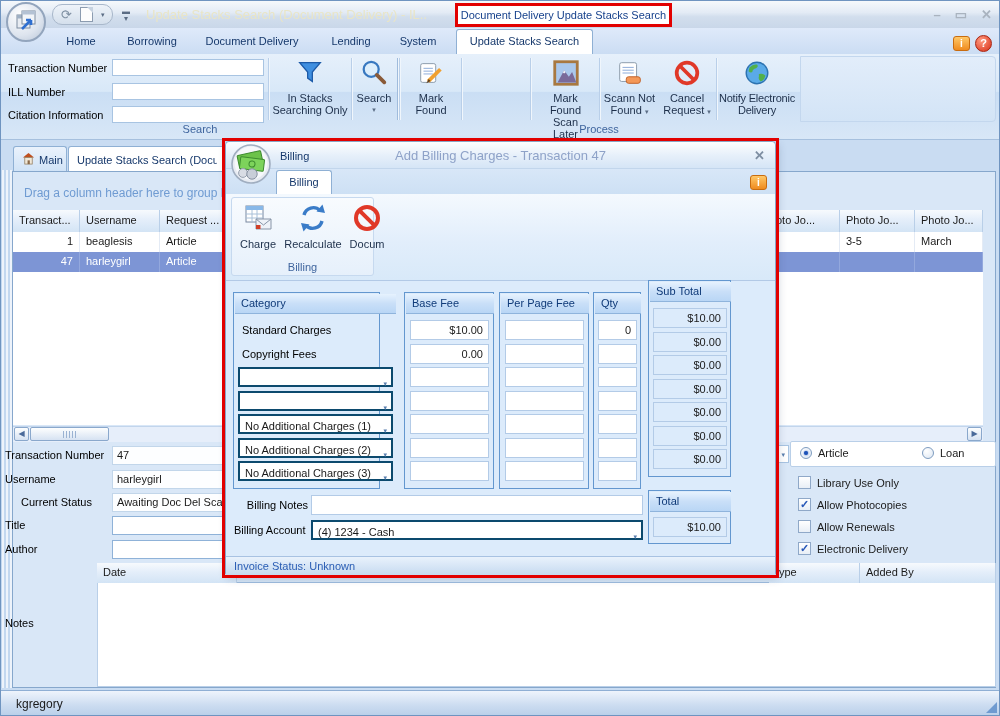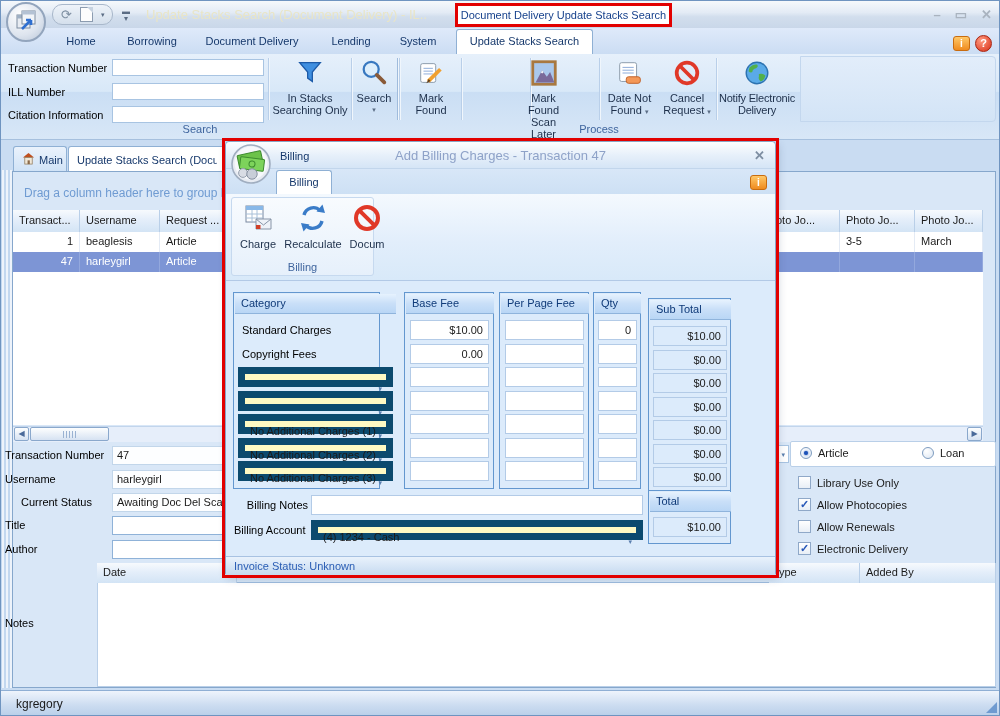--- a/index.html
+++ b/index.html
@@ -116,21 +116,21 @@
     background:linear-gradient(180deg,#f4f9fe,#e2eefb 55%,#d8e9f9);border-bottom:1px solid #b2c9e6}
   .dgroup{position:absolute;left:5px;top:3px;width:143px;height:79px;border:1px solid #c6d9ef;border-radius:3px;
     background:linear-gradient(180deg,#f8fbfe,#e6f0fb)}
   .dbtn{position:absolute;top:2px;height:60px;text-align:center;color:#1d2f4a;line-height:12px}
   .dbtn .ric{height:38px;display:flex;align-items:center;justify-content:center}
   .dgrplbl{position:absolute;left:0;bottom:2px;width:100%;text-align:center;color:#3f659e}
   .colbox{position:absolute;border:1px solid #6397cf;background:#dcebfb}
   .colhdr{position:absolute;left:1px;top:1px;height:20px;line-height:19px;padding-left:6px;color:#0f3a78;
     background:linear-gradient(180deg,#e6f2fe,#c9dff8 50%,#b9d6f5);border-bottom:1px solid #8fb4dc}
   .cell-lbl{position:absolute;left:8px;height:20px;line-height:20px;color:#000}
-  .dd{position:absolute;background:#fef9c3;border:7px solid #0c4a6e;height:20px;line-height:18px}
+  .dd{position:absolute;background:#ffffff;border:2px solid #0c4a6e;height:20px;line-height:18px}
   .dd .tx{position:absolute;left:5px;top:1px;white-space:nowrap}
   .dd .ar{position:absolute;right:4px;top:6px;font-size:7px;color:#5a7fae}
   .in{position:absolute;background:#fff;border:1px solid #b3cbe7;height:20px;line-height:18px;
     text-align:right;padding-right:5px}
   .ro{position:absolute;background:#dcebfb;border:1px solid #b3cbe7;height:20px;line-height:18px;
     text-align:right;padding-right:5px}
   .dstatus{position:absolute;left:0;top:414px;width:549px;height:19px;
     background:linear-gradient(180deg,#e9f2fc,#c6daf0);border-top:1px solid #a8c2e2;
     color:#2a5db4;line-height:18px;padding-left:8px}
   
@@ -228,21 +228,21 @@
             <line x1="8" y1="14" x2="18" y2="14" stroke="#88a8d8"></line>
             <line x1="8" y1="17" x2="18" y2="17" stroke="#88a8d8"></line>
             <line x1="13" y1="25" x2="26" y2="12" stroke="#f0a030" stroke-width="4"></line>
             <path d="M11 27 l2.5-4.5 2 2z" fill="#604020"></path>
           </svg></span>
       </div>
     <div>Mark Found</div>
   </div>
   <div class="vsep" style="left:461px"></div>
   <div class="vsep" style="left:530px"></div>
-  <div class="rbtn" style="left:519px;width:49px">
+  <div class="rbtn" style="left:541px;width:49px">
     <div class="ric">
         <span>
       <svg width="30" height="30" viewBox="0 0 32 32">
             <rect x="4" y="4" width="24" height="24" fill="#aac8ec" stroke="#a87840" stroke-width="3"></rect>
             <path d="M7 26 L14 13 L19 20 L22.5 15 L27 26 Z" fill="#7a6a9a"></path>
             <path d="M12.7 15.5 L14 13 L15.6 15.3 L14 16.6 Z" fill="#f0f4f8"></path>
           </svg></span>
       </div>
     <div>Mark Found Scan Later</div>
   </div>
@@ -251,21 +251,21 @@
     <div class="ric">
         <span>
       <svg width="30" height="30" viewBox="0 0 32 32">
             <rect x="5" y="5" width="18" height="20" rx="2" fill="#fff" stroke="#8898a8"></rect>
             <line x1="8" y1="10" x2="20" y2="10" stroke="#88a8d8"></line>
             <line x1="8" y1="13" x2="20" y2="13" stroke="#88a8d8"></line>
             <line x1="8" y1="16" x2="20" y2="16" stroke="#88a8d8"></line>
             <rect x="12" y="20" width="15" height="7" rx="2.5" fill="#f49858" stroke="#c06028"></rect>
           </svg></span>
       </div>
-    <div><span>Date Not Found</span> <span class="dar">▾</span></div>
+    <div><span>Scann Not Found</span> <span class="dar">▾</span></div>
   </div>
   <div class="rbtn" style="left:659px;width:56px">
     <div class="ric">
         <span>
       <svg width="30" height="30" viewBox="0 0 32 32">
             <circle cx="16" cy="16" r="11" fill="none" stroke="#e03828" stroke-width="4"></circle>
             <line x1="8.8" y1="8.8" x2="23.2" y2="23.2" stroke="#e03828" stroke-width="4"></line>
           </svg></span>
       </div>
     <div><span>Cancel Request</span> <span class="dar">▾</span></div>
@@ -509,21 +509,21 @@
       <div class="colhdr" style="width:46px">Qty</div>
       <div class="in" style="left:4px;top:27px;width:39px">0</div>
       <div class="in" style="left:4px;top:51px;width:39px"></div>
       <div class="in" style="left:4px;top:74px;width:39px"></div>
       <div class="in" style="left:4px;top:98px;width:39px"></div>
       <div class="in" style="left:4px;top:121px;width:39px"></div>
       <div class="in" style="left:4px;top:145px;width:39px"></div>
       <div class="in" style="left:4px;top:168px;width:39px"></div>
     </div>
 
-    <div class="colbox" style="left:422px;top:156px;width:83px;height:197px">
+    <div class="colbox" style="left:422px;top:138px;width:83px;height:197px">
       <div class="colhdr" style="width:81px">Sub Total</div>
       <div class="ro" style="left:4px;top:27px;width:74px">$10.00</div>
       <div class="ro" style="left:4px;top:51px;width:74px">$0.00</div>
       <div class="ro" style="left:4px;top:74px;width:74px">$0.00</div>
       <div class="ro" style="left:4px;top:98px;width:74px">$0.00</div>
       <div class="ro" style="left:4px;top:121px;width:74px">$0.00</div>
       <div class="ro" style="left:4px;top:145px;width:74px">$0.00</div>
       <div class="ro" style="left:4px;top:168px;width:74px">$0.00</div>
     </div>
 

